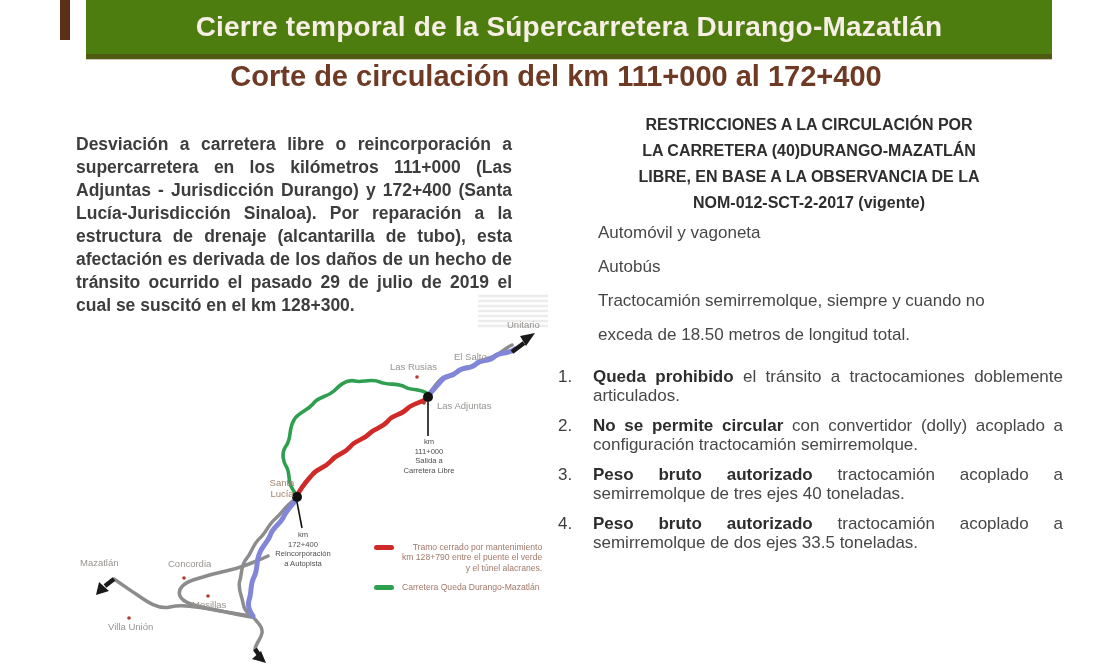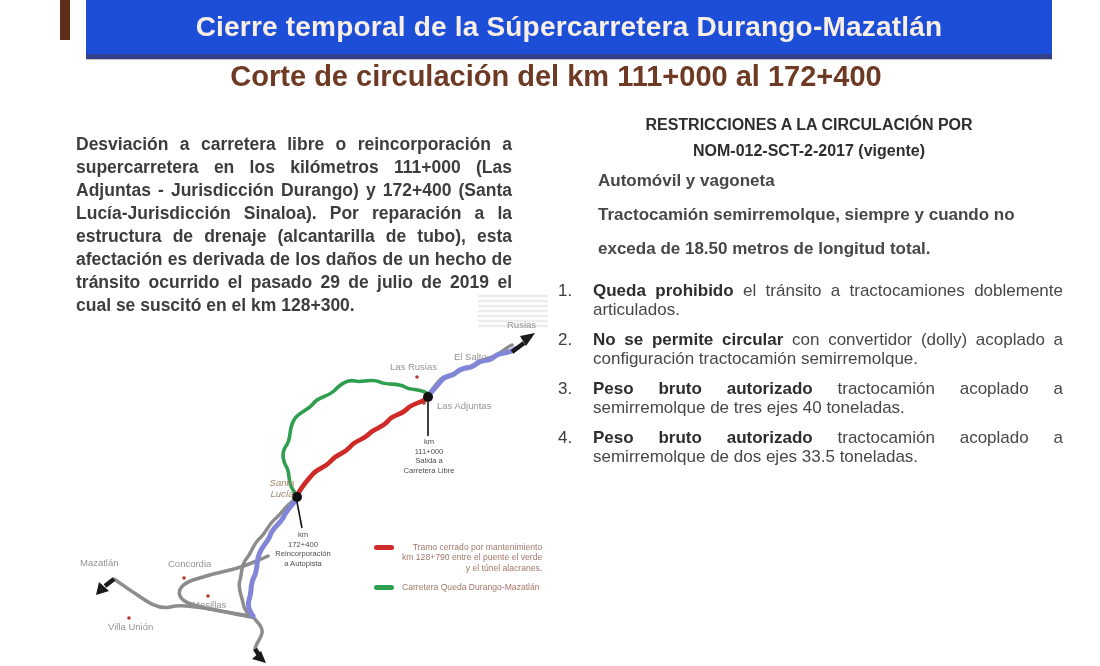--- a/index.html
+++ b/index.html
@@ -4,52 +4,52 @@
 <style>
   html,body{margin:0;padding:0;}
   body{
     width:1100px;height:666px;position:relative;background:#ffffff;
     font-family:"Liberation Sans", sans-serif;overflow:hidden;
   }
   
   .banner-sliver{position:absolute;left:60px;top:0;width:10px;height:40px;background:#5d2f1b;}
   .banner{
     position:absolute;left:86px;top:0;width:966px;height:54px;
-    background:#1d4ed8;border-bottom:5px solid #55291665;
+    background:#4d7c0f;border-bottom:5px solid #55291665;
     display:flex;align-items:center;justify-content:center;
     box-shadow:0 1px 0 #cfc4bc;
   }
   .banner-title{color:#f7efe6;font-size:28px;font-weight:bold;letter-spacing:.2px;}
   .subtitle{
     position:absolute;left:60px;top:60px;width:992px;text-align:center;
     color:#6e3a23;font-size:29px;font-weight:bold;
   }
   
   .intro{
     position:absolute;left:76px;top:115px;width:436px;
     font-size:17.5px;font-weight:bold;color:#3d3d3d;line-height:23px;
     text-align:justify;
   }
   
   .map{position:absolute;left:58px;top:280px;width:500px;height:386px;}
   .map svg{position:absolute;left:0;top:0;}
   .map-label{position:absolute;color:#979390;font-size:9.5px;white-space:nowrap;}
-  .map-label.warm{color:#a3856f;font-style:italic;}
+  .map-label.warm{color:#a3856f;}
   .callout{position:absolute;text-align:center;font-size:7.6px;line-height:9.6px;color:#4d4d4d;}
   .legend{position:absolute;left:316px;top:262px;width:184px;}
   .legend-row{display:flex;align-items:flex-start;margin-bottom:9px;text-align:right;}
   .legend-swatch{width:20px;height:5px;border-radius:3px;margin:3px 8px 0 0;flex:0 0 auto;}
   .legend-text{font-size:8.6px;line-height:10.4px;color:#a1786a;}
   
   .rcol{position:absolute;left:552px;top:112px;width:514px;}
   .rhead{
     text-align:center;font-size:16px;line-height:26px;font-weight:bold;color:#2e2e2e;
   }
   .auth-label{font-size:17.5px;font-weight:bold;color:#2e2e2e;margin:13px 0 6px 21px;}
-  .veh-list{margin-left:46px;width:440px;font-size:17px;color:#474747;font-weight:bold;}
+  .veh-list{margin-left:46px;width:440px;font-size:17px;color:#474747;}
   .veh-item{line-height:34px;}
   .nlist{margin-top:15px;}
   .nitem{display:flex;margin-bottom:11px;}
   .nnum{flex:0 0 35px;font-size:17px;color:#3c3c3c;padding-left:6px;}
   .ntext{margin:0;width:470px;font-size:17px;line-height:19px;color:#474747;text-align:justify;}
   .ntext b{color:#2d2d2d;}
 </style>
 </head>
 <body>
 
@@ -114,21 +114,21 @@
     <g>
       <line x1="56" y1="299" x2="47" y2="306" stroke="#1a1a1a" stroke-width="4.5"></line>
       <polygon points="38,315 41,302 51,311" fill="#1a1a1a"></polygon>
     </g>
     <g>
       <line x1="197" y1="369" x2="201" y2="375" stroke="#1a1a1a" stroke-width="4.5"></line>
       <polygon points="208,383 194,379 203,371" fill="#1a1a1a"></polygon>
     </g>
   </svg>
 
-  <div class="map-label" style="left:449px;top:39px;">Rusias</div>
+  <div class="map-label" style="left:449px;top:39px;">Unitario</div>
   <div class="map-label" style="left:396px;top:71px;">El Salto</div>
   <div class="map-label" style="left:332px;top:81px;">Las Rusias</div>
   <div class="map-label" style="left:379px;top:120px;">Las Adjuntas</div>
   <div class="map-label warm" style="left:209px;top:197px;text-align:center;width:30px;">
     <div>Santa</div>
     <div>Lucía</div>
   </div>
   <div class="map-label" style="left:22px;top:277px;">Mazatlán</div>
   <div class="map-label" style="left:110px;top:278px;">Concordia</div>
   <div class="map-label" style="left:134px;top:319px;">Mesillas</div>
@@ -159,26 +159,29 @@
     <div class="legend-row">
       <span class="legend-swatch" style="background:#2e9e4f;"></span>
       <div class="legend-text">Carretera Queda Durango-Mazatlán</div>
     </div>
   </div>
 </div>
 
 <div class="rcol">
   <div class="rhead">
     <div>RESTRICCIONES A LA CIRCULACIÓN POR</div>
+    <div>LA CARRETERA (40)DURANGO-MAZATLÁN</div>
+    <div>LIBRE, EN BASE A LA OBSERVANCIA DE LA</div>
     <div>NOM-012-SCT-2-2017 (vigente)</div>
   </div>
 
 
   <div class="veh-list">
     <div class="veh-item">Automóvil y vagoneta</div>
+    <div class="veh-item">Autobús</div>
     <div class="veh-item">Tractocamión semirremolque, siempre y cuando no exceda de 18.50 metros de longitud total.</div>
   </div>
 
   <div class="nlist">
     <div class="nitem">
       <span class="nnum">1.</span>
       <p class="ntext"><b>Queda prohibido</b><span> el tránsito a tractocamiones doblemente articulados.</span></p>
     </div>
     <div class="nitem">
       <span class="nnum">2.</span>

